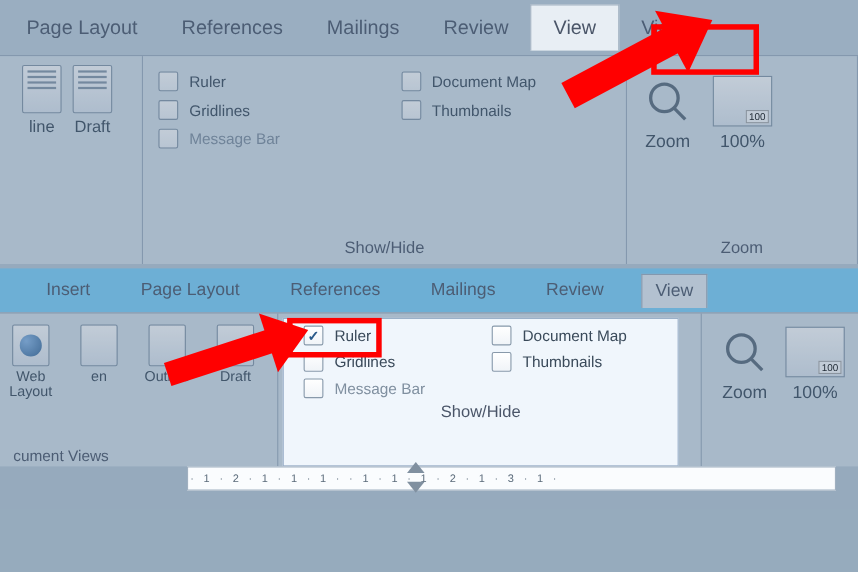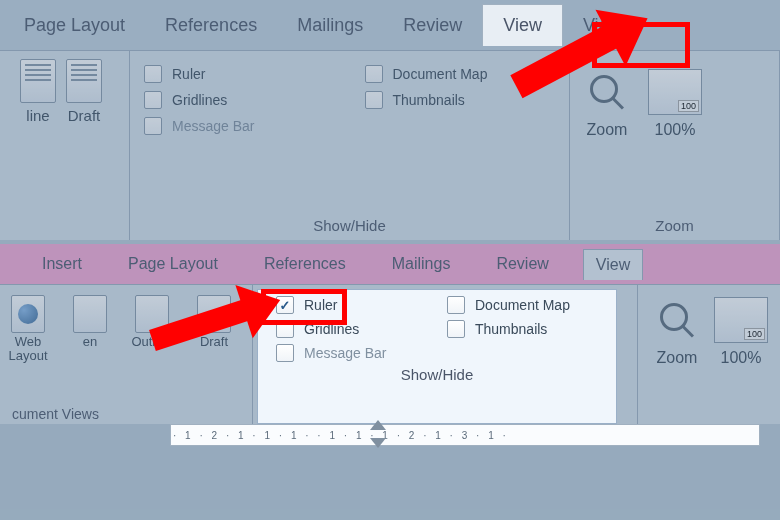--- a/index.html
+++ b/index.html
@@ -35,21 +35,21 @@
     .zoom-btn { display: flex; flex-direction: column; align-items: center; gap: 6px; cursor: pointer; }
     .zoom-icon { width: 46px; height: 46px; position: relative; }
     .mag { position:absolute; width:28px; height:28px; border:3px solid #5a6a7a; border-radius:50%; top:6px; left:6px; }
     .mag::after { content:''; position:absolute; width:14px; height:3px; background:#5a6a7a; transform:rotate(45deg); bottom:-5px; right:-10px; }
     .pct-icon { width: 54px; height: 46px; background: linear-gradient(#fff,#e0e8f0); border:1px solid #8899aa; position:relative; }
     .pct-icon::after { content:'100'; position:absolute; bottom:2px; right:2px; font-size:9px; background:#fff; padding:0 2px; border:1px solid #aaa; }
     .zoom-lbl { font-size: 16px; color: #3a4a5a; }
     
     
     .ribbon2-wrap { position: absolute; top: 244px; left: 0; right: 0; }
-    .tabs2 { display: flex; align-items: center; height: 40px; background: #f9a8d4; padding-left: 30px; gap: 22px; }
+    .tabs2 { display: flex; align-items: center; height: 40px; background: #7dd3fc; padding-left: 30px; gap: 22px; }
     .tab2 { font-size: 16px; color: #4a5568; padding: 6px 12px; cursor:pointer; }
     .tab2.active { background: #e8eef4; border: 1px solid #a0b0c0; border-bottom:none; }
     
     .ribbon2 { background: #d8e2ea; height: 140px; display: flex; border-top:1px solid #a0b0c0; }
     .views2 { display: flex; gap: 6px; padding: 10px 10px 0 0; border-right:1px solid #a0b0c0; }
     .v2 { display:flex; flex-direction:column; align-items:center; gap:2px; cursor:pointer; width: 56px; }
     .v2-icon { width:34px; height:38px; background:linear-gradient(#fff,#e0e8f0); border:1px solid #8899aa; border-radius:2px; position:relative; }
     .v2-icon.web::before { content:''; position:absolute; width:20px; height:20px; border-radius:50%; background:radial-gradient(circle at 30% 30%, #8ab8e8, #3a6a9a); top:8px; left:6px; }
     .v2-lbl { font-size:13px; color:#3a4a5a; text-align:center; line-height:1.1; }
     

